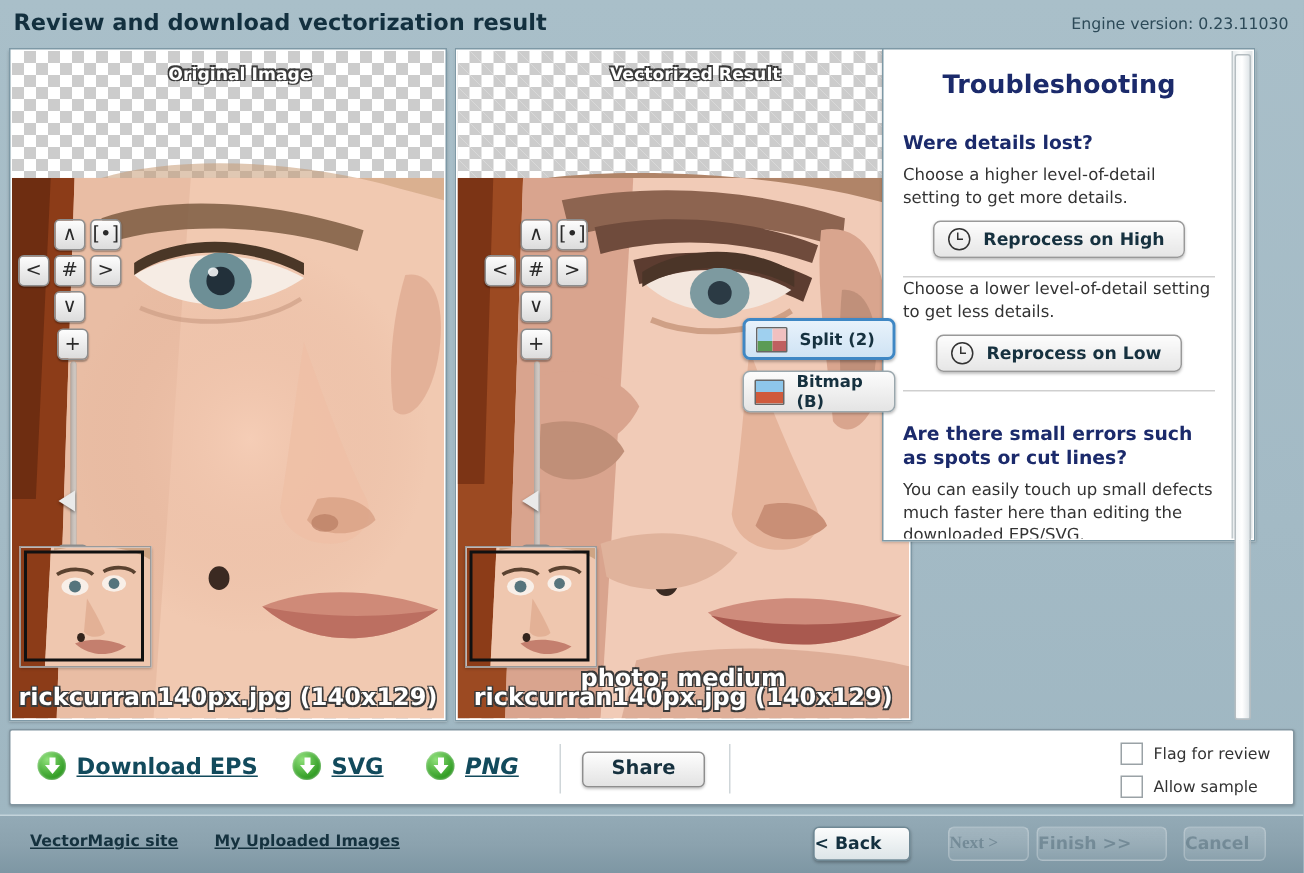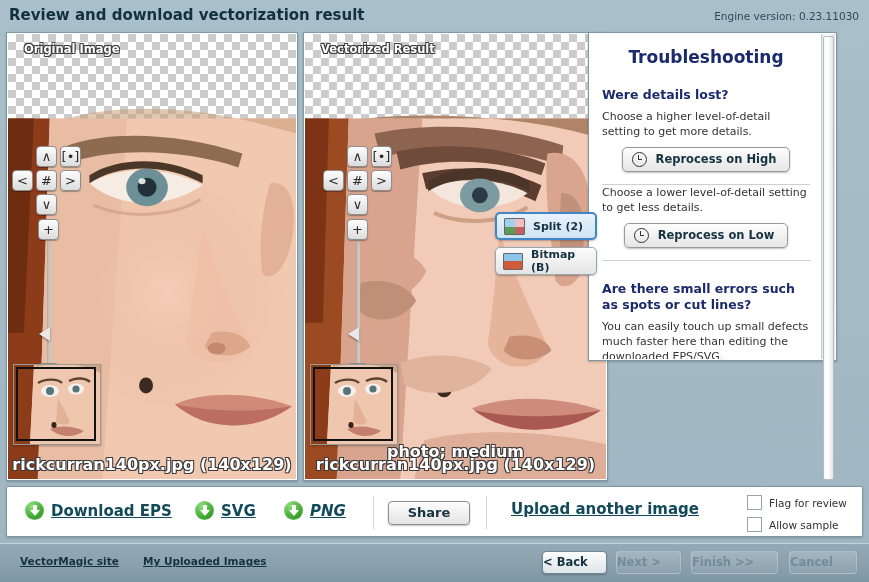--- a/index.html
+++ b/index.html
@@ -25,21 +25,21 @@
   #pnl-vec{left:303px;top:32px;width:305px;height:449px;}
   #pnl-trb{left:588px;top:32px;width:249px;height:329px;}
 
   .imgwrap{position:absolute;left:1px;top:1px;right:1px;bottom:1px;overflow:hidden;
     background-color:#fff;
     background-image:
       linear-gradient(45deg,#ccc 25%,transparent 25%,transparent 75%,#ccc 75%,#ccc),
       linear-gradient(45deg,#ccc 25%,transparent 25%,transparent 75%,#ccc 75%,#ccc);
     background-size:16px 16px;background-position:0 0,8px 8px;}
 
-  .ptitle{position:absolute;top:8px;left:0;right:0;text-align:left;
+  .ptitle{position:absolute;top:8px;left:0;right:0;text-align:center;
     font-size:11.5px;font-weight:bold;color:#fff;z-index:6;
     text-shadow:1px 1px 0 #3a3a3a,-1px 1px 0 #3a3a3a,1px -1px 0 #3a3a3a,-1px -1px 0 #3a3a3a;padding-left:16px;}
   .pcap{position:absolute;left:0;right:0;text-align:center;z-index:6;
     font-size:16px;font-weight:bold;color:#fff;line-height:13px;
     text-shadow:1px 1px 0 #3a3a3a,-1px 1px 0 #3a3a3a,1px -1px 0 #3a3a3a,-1px -1px 0 #3a3a3a;}
 
   
   .photo{position:absolute;left:0;top:0;width:100%;height:100%;}
 
   
@@ -387,35 +387,34 @@
     </div>
     <div class="dl" style="left:277px;top:14px;font-style:italic;">
       <span class="dlarrow"></span>
       <span class="dltext">PNG</span>
     </div>
 
     <div class="vsep" style="left:366px;"></div>
     <div class="sharebtn">Share</div>
     <div class="vsep" style="left:479px;"></div>
 
-    <div class="uplink">Upload another image</div>
 
     <div class="cbrow" style="left:740px;top:8px;">
       <span class="cbox"></span>
       <span class="cblbl">Flag for review</span>
     </div>
     <div class="cbrow" style="left:740px;top:30px;">
       <span class="cbox"></span>
       <span class="cblbl">Allow sample</span>
     </div>
   </div>
 
   <div class="footer">
     <div class="flink" style="left:20px;">VectorMagic site</div>
     <div class="flink" style="left:143px;">My Uploaded Images</div>
 
     <div class="wbtn en" style="left:542px;width:65px;">&lt; Back</div>
-    <div class="wbtn dis" style="left:616px;width:65px;">Next &gt;</div>
+    <div class="wbtn dis" style="left:632px;width:54px;font-family:Liberation Serif, serif;">Next &gt;</div>
     <div class="wbtn dis" style="left:691px;width:87px;">Finish &gt;&gt;</div>
-    <div class="wbtn dis" style="left:789px;width:68px;">Cancel</div>
+    <div class="wbtn dis" style="left:789px;width:55px;">Cancel</div>
   </div>
 
 </div>
 
 </body></html>

